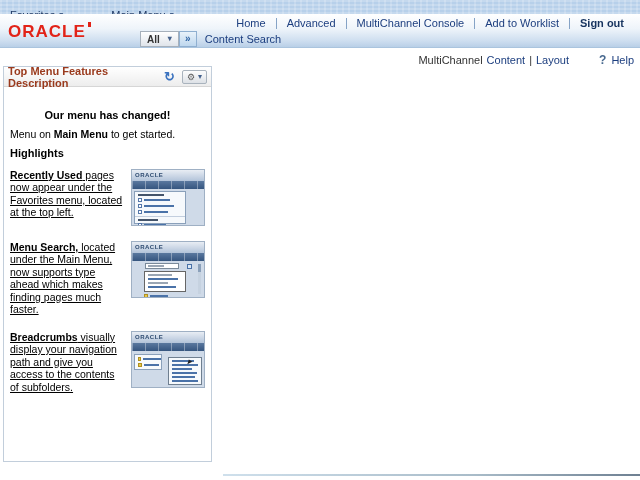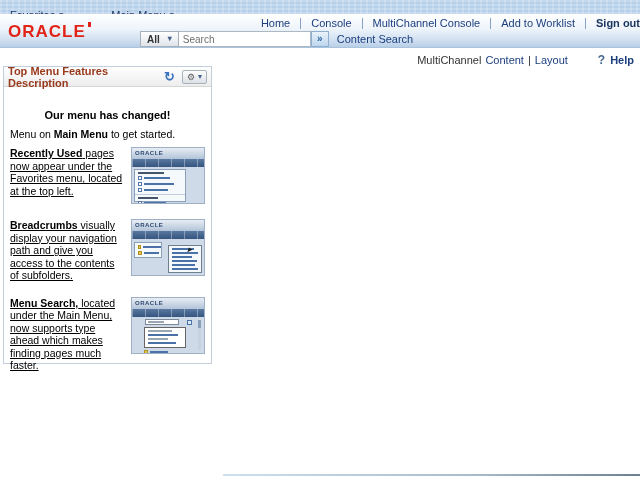--- a/index.html
+++ b/index.html
@@ -26,21 +26,21 @@
     position:relative; height:34px; width:640px;
     background:linear-gradient(#ffffff 0%, #eef4fa 45%, #cfdff0 80%, #b9cfe7 100%);
     border-bottom:1px solid #aac4de;
   }
   .logo {
     position:absolute; left:8px; top:8px;
     color:#e22318; font-size:17px; font-weight:bold; letter-spacing:1px;
   }
   .logo .tm { display:inline-block; width:3px; height:5px; background:#e22318; margin-left:2px; vertical-align:top; }
   .nav-links {
-    position:absolute; right:0; top:3px;
+    position:absolute; right:16px; top:3px;
     display:flex; align-items:flex-end; font-size:11px;
   }
   .nav-links a { color:#1c3e7f; text-decoration:none; cursor:pointer; }
   .nav-links .signout { font-weight:bold; color:#17345f; }
   .navsep { width:1px; height:11px; background:#85a3c6; margin:0 10px; }
 
   .search-row { position:absolute; left:140px; top:17px; display:flex; align-items:center; height:16px; }
   .scope-select {
     display:flex; align-items:center; gap:8px; height:16px; padding:0 6px;
     background:linear-gradient(#ffffff,#dfe4ea); border:1px solid #a6b0bb;
@@ -62,25 +62,25 @@
   
   .personalize-row {
     position:absolute; right:6px; top:53px;
     display:flex; align-items:center; font-size:11px; color:#333;
   }
   .personalize-row a { color:#1c3e7f; text-decoration:none; cursor:pointer; }
   .personalize-row .pz-sep { margin:0 4px; color:#333; }
   .personalize-row .pz-label { margin-right:4px; }
   .help-group { display:flex; align-items:center; gap:5px; margin-left:30px; }
   .qmark { color:#47688e; font-weight:bold; font-size:12px; }
-  .help-link { color:#555; text-decoration:none; cursor:pointer;font-weight:bold; }
+  .help-link { color:#555; text-decoration:none; cursor:pointer; }
 
   
   .pagelet {
-    position:absolute; left:3px; top:66px; width:209px; height:298px;
+    position:absolute; left:3px; top:66px; width:209px; height:396px;
     background:#ffffff; border:1px solid #c2cedb;
   }
   .pagelet-header {
     height:20px; display:flex; align-items:center; padding:0 4px;
     background:linear-gradient(#ffffff,#ededed); border-bottom:1px solid #d6d6d6;
   }
   .pagelet-title { flex:1; font-size:11px; font-weight:bold; color:#9a3a1d; }
   .refresh-btn { color:#3a72bf; font-size:13px; font-weight:bold; margin-right:7px; cursor:pointer; line-height:1; }
   .gear-btn {
     display:flex; align-items:center; gap:3px; height:14px; padding:0 4px;
@@ -154,35 +154,34 @@
       <span class="chev">▾</span>
     </div>
   </div>
 
   <div class="header">
     <div class="logo"><span>ORACLE</span><span class="tm"></span></div>
 
     <div class="nav-links">
       <a>Home</a>
       <span class="navsep"></span>
-      <a>Console</a>
+      <a>Advanced</a>
       <span class="navsep"></span>
       <a>MultiChannel Console</a>
       <span class="navsep"></span>
       <a>Add to Worklist</a>
       <span class="navsep"></span>
       <a class="signout">Sign out</a>
     </div>
 
     <div class="search-row">
       <div class="scope-select">
         <span>All</span>
         <span class="chev">▾</span>
       </div>
-      <input class="search-input" type="text" placeholder="Search" style="">
       <button class="go-btn">
         <span>»</span>
       </button>
       <a class="advanced">Content Search</a>
     </div>
   </div>
 
   <div class="personalize-row">
     <span class="pz-label">MultiChannel</span>
     <a>Content</a>
@@ -204,20 +203,21 @@
       </button>
     </div>
 
     <div class="pagelet-body">
       <div class="announce">Our menu has changed!</div>
 
       <div class="intro">
         <div><span>Menu on </span><b>Main Menu</b><span> to get started.</span></div>
       </div>
 
+      <div class="hl-heading">Highlights</div>
 
       <div class="hl-row">
         <div class="hl-text"><b>Recently Used</b><span> pages now appear under the Favorites menu, located at the top left.</span></div>
         <div class="thumb">
           <div class="t-logo">ORACLE</div>
           <div class="t-menu"></div>
           <div class="t-panel" style="left:2px; top:21px; width:52px; height:33px;">
             <div class="t-line dark" style="width:26px;"></div>
             <div class="t-cbrow">
                 <span class="t-cb"></span>
@@ -235,20 +235,45 @@
             <div class="t-line dark" style="width:20px;"></div>
             <div class="t-cbrow">
                 <span class="t-cb"></span>
                 <span class="t-line blue" style="width:22px;"></span>
               </div>
           </div>
         </div>
       </div>
 
       <div class="hl-row">
+        <div class="hl-text"><b>Menu Search,</b><span> located under the Main Menu, now supports type ahead which makes finding pages much faster.</span></div>
+        <div class="thumb">
+          <div class="t-logo">ORACLE</div>
+          <div class="t-menu"></div>
+          <div class="t-searchbox" style="left:13px; top:21px; width:34px; height:6px;">
+            <div class="t-line gray" style="width:16px; margin:1px 0 0 2px;"></div>
+          </div>
+          <div class="t-mag" style="left:55px; top:22px;"></div>
+          <div class="t-panel" style="left:12px; top:29px; width:42px; height:21px; border-color:#666; background:#ffffff;">
+            <div class="t-line gray" style="width:24px;"></div>
+            <div class="t-line blue" style="width:30px;"></div>
+            <div class="t-line gray" style="width:20px;"></div>
+            <div class="t-line blue" style="width:28px;"></div>
+          </div>
+          <div class="t-folder-row" style="position:absolute; left:12px; top:52px; margin:0;">
+              <span class="t-folder"></span>
+              <span class="t-line blue"></span>
+            </div>
+          <div class="t-scroll" style="right:3px; top:22px; height:30px;">
+              <div class="t-thumbbar"></div>
+            </div>
+        </div>
+      </div>
+
+      <div class="hl-row">
         <div class="hl-text"><b>Breadcrumbs</b><span> visually display your navigation path and give you access to the contents of subfolders.</span></div>
         <div class="thumb">
           <div class="t-logo">ORACLE</div>
           <div class="t-menu"></div>
           <div class="t-panel" style="left:2px; top:22px; width:28px; height:16px;">
             <div class="t-folder-row">
                 <span class="t-folder"></span>
                 <span class="t-line blue"></span>
               </div>
             <div class="t-folder-row">
@@ -261,43 +286,18 @@
             <div class="t-line blue" style="width:26px;"></div>
             <div class="t-line blue" style="width:20px;"></div>
             <div class="t-line blue" style="width:25px;"></div>
             <div class="t-line blue" style="width:23px;"></div>
             <div class="t-line blue" style="width:26px;"></div>
           </div>
           <div class="t-cursor" style="right:12px; top:28px;"></div>
         </div>
       </div>
 
-      <div class="hl-row">
-        <div class="hl-text"><b>Menu Search,</b><span> located under the Main Menu, now supports type ahead which makes finding pages much faster.</span></div>
-        <div class="thumb">
-          <div class="t-logo">ORACLE</div>
-          <div class="t-menu"></div>
-          <div class="t-searchbox" style="left:13px; top:21px; width:34px; height:6px;">
-            <div class="t-line gray" style="width:16px; margin:1px 0 0 2px;"></div>
-          </div>
-          <div class="t-mag" style="left:55px; top:22px;"></div>
-          <div class="t-panel" style="left:12px; top:29px; width:42px; height:21px; border-color:#666; background:#ffffff;">
-            <div class="t-line gray" style="width:24px;"></div>
-            <div class="t-line blue" style="width:30px;"></div>
-            <div class="t-line gray" style="width:20px;"></div>
-            <div class="t-line blue" style="width:28px;"></div>
-          </div>
-          <div class="t-folder-row" style="position:absolute; left:12px; top:52px; margin:0;">
-              <span class="t-folder"></span>
-              <span class="t-line blue"></span>
-            </div>
-          <div class="t-scroll" style="right:3px; top:22px; height:30px;">
-              <div class="t-thumbbar"></div>
-            </div>
-        </div>
-      </div>
-
     </div>
   </div>
 
   <div class="bottom-bar"></div>
 
 </div>
 
 </body></html>

